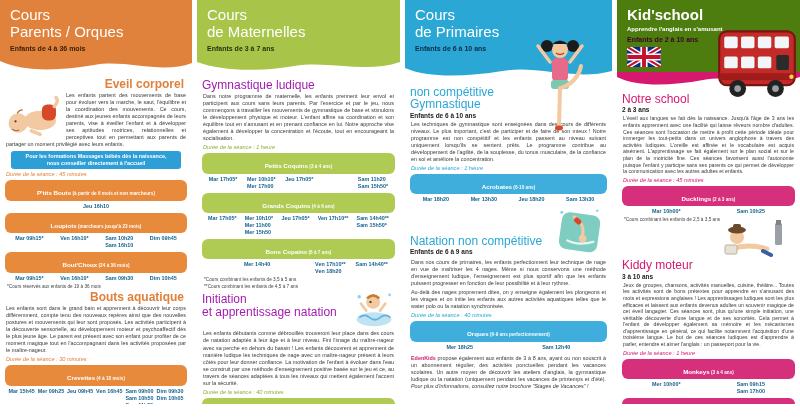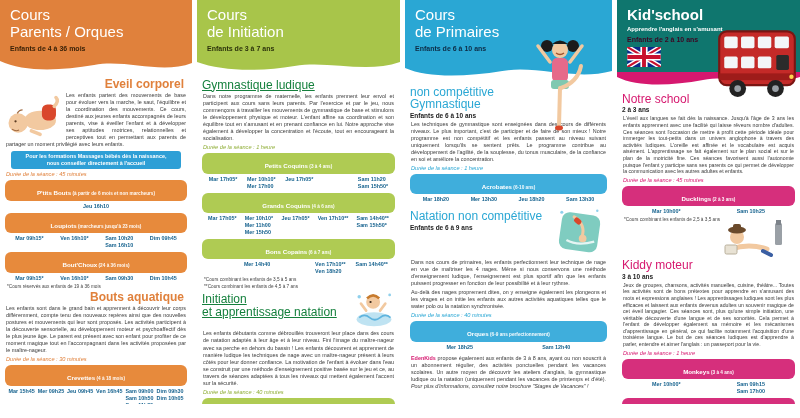--- a/index.html
+++ b/index.html
@@ -8,34 +8,34 @@
   .col{position:absolute;top:0;height:404px;overflow:hidden;background:#fff;}
   #col1{left:0;width:192px;}
   #col2{left:197px;width:203px;}
   #col3{left:405px;width:207px;}
   #col4{left:617px;width:183px;}
 
   .hdr{position:relative;z-index:2;padding:7px 6px 5px 10px;}
   #col1 .hdr{background:#E0813C;}
   #col2 .hdr{background:#A8C54A;}
   #col3 .hdr{background:#2AA7D4;padding-bottom:12px;}
-  #col4 .hdr{background:#0f766e;}
+  #col4 .hdr{background:#4d7c0f;}
   .hdr-title{color:#fff;font-size:15px;line-height:1.12;font-weight:500;}
   #col4 .hdr-title{font-weight:700;}
   .hdr-sub{font-size:7px;font-weight:bold;color:#3b2208;margin-top:4px;}
   #col2 .hdr-sub{color:#2c330c;}
   #col3 .hdr-sub{color:#0d2b45;}
   #col4 .hdr-sub{color:#3d0622;}
   .tagline{color:#fff;font-size:6px;font-weight:bold;margin-top:2px;}
   .wave{display:block;width:100%;height:20px;margin-top:-1px;position:relative;z-index:1;}
 
   .content{padding:0 5px;position:relative;z-index:3;}
   .sec-head{font-size:12px;line-height:1.05;}
   #col1 .sec-head{color:#E0813C;text-align:right;margin:2px 3px 2px 0;font-weight:bold;}
-  #col2 .sec-head{color:#15803d;margin:3px 0 2px;text-decoration:underline;}
+  #col2 .sec-head{color:#a21caf;margin:3px 0 2px;}
   #col3 .sec-head{color:#2AA7D4;margin:3px 0 1px;}
   #col4 .sec-head{color:#D6186F;margin:2px 0 0;}
   .age{font-size:6.5px;font-weight:bold;color:#1c1c1c;margin:1px 0 2px;}
   .body{font-size:5.4px;line-height:1.3;text-align:justify;color:#3a3a3a;margin:2px 1px;}
   #col4 .body{font-size:5.2px;line-height:1.27;}
   .para-wrap{overflow:visible;}
   .baby{float:left;width:58px;height:44px;margin:2px 3px 0 0;}
   .notice{background:#2E9FD6;color:#fff;font-weight:bold;font-size:5.4px;text-align:center;
           border-radius:3px;padding:2px 3px;margin:3px 6px 2px;line-height:1.3;}
   .dur{font-style:italic;font-size:5.6px;margin:2px 1px 1px;}
@@ -176,21 +176,21 @@
           </div>
         </div>
       </div>
   </div>
 </div>
 
 <div class="col" id="col2">
   <div class="hdr">
     <div class="hdr-title">
       <div>Cours</div>
-      <div>de Initiation</div>
+      <div>de Maternelles</div>
     </div>
     <div class="hdr-sub">Enfants de 3 à 7 ans</div>
   </div>
   <svg class="wave" viewBox="0 0 200 20" preserveAspectRatio="none">
       <path d="M0,0 H200 V6 C166,18 130,4 96,10 C60,16 24,15 0,6 Z" fill="#A8C54A"></path>
     </svg>
   <div class="content">
     <div class="sec-head">Gymnastique ludique</div>
     <p class="body">Dans notre programme de maternelle, les enfants prennent leur envol et participent aux cours sans leurs parents. Par l'exercice et par le jeu, nous commençons à travailler les mouvements de gymnastique de base et stimulons le développement physique et moteur. L'enfant affine sa coordination et son équilibre tout en s'amusant et en prenant confiance en lui. Notre approche vise également à développer la concentration et l'écoute, tout en encourageant la socialisation.</p>
     <div class="dur">Durée de la séance : 1 heure</div>
@@ -330,21 +330,21 @@
             </div>
             <div class="day-col">
               <div class="time">Jeu 18h20</div>
             </div>
             <div class="day-col">
               <div class="time">Sam 13h30</div>
             </div>
           </div>
         </div>
       </div>
-    <div class="sec-row" style="margin-top:4px;">
+    <div class="sec-row" style="margin-top:4px;align-items:flex-end;">
       <div>
         <div class="sec-head">Natation non compétitive</div>
         <div class="age">Enfants de 6 à 9 ans</div>
       </div>
       <svg class="diver" viewBox="0 0 70 70">
         <rect x="12" y="14" width="50" height="48" rx="10" fill="#7fccc0" transform="rotate(8 37 38)"></rect>
         <path d="M20 48 q14 8 36 2" stroke="#ffffff" stroke-width="3" fill="none" opacity=".8"></path>
         <path d="M30 18 C40 24 44 34 40 44" stroke="#f2c9a0" stroke-width="4" fill="none" stroke-linecap="round"></path>
         <circle cx="41" cy="46" r="5" fill="#f2c9a0"></circle>
         <rect x="30" y="20" width="10" height="7" rx="3" fill="#d9472b" transform="rotate(40 35 23)"></rect>

